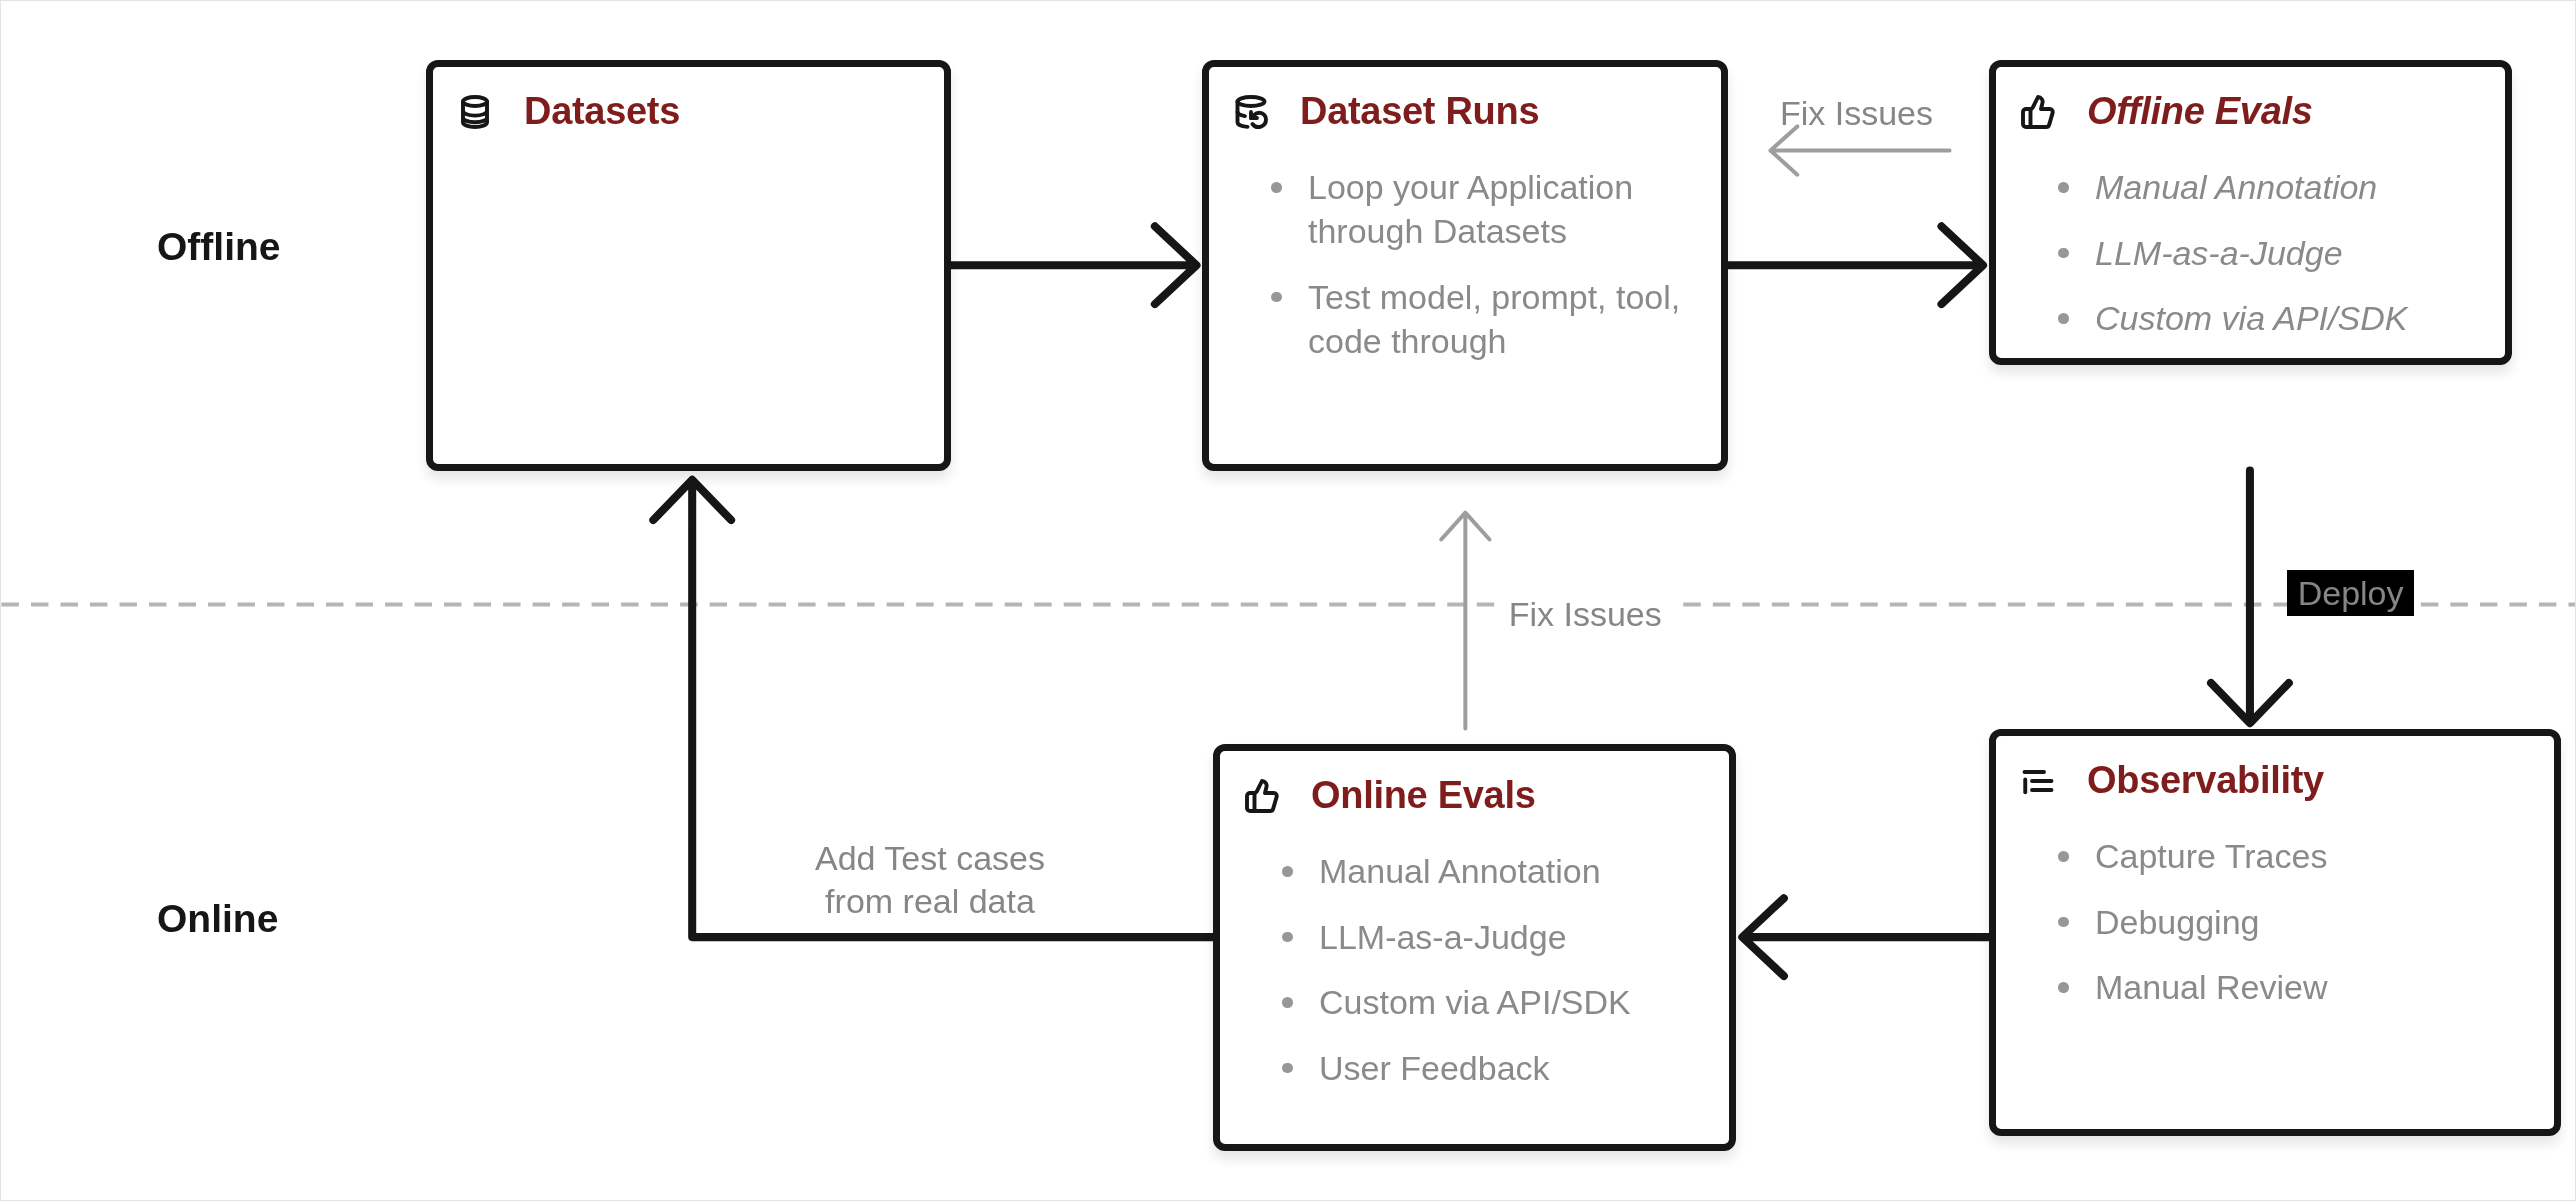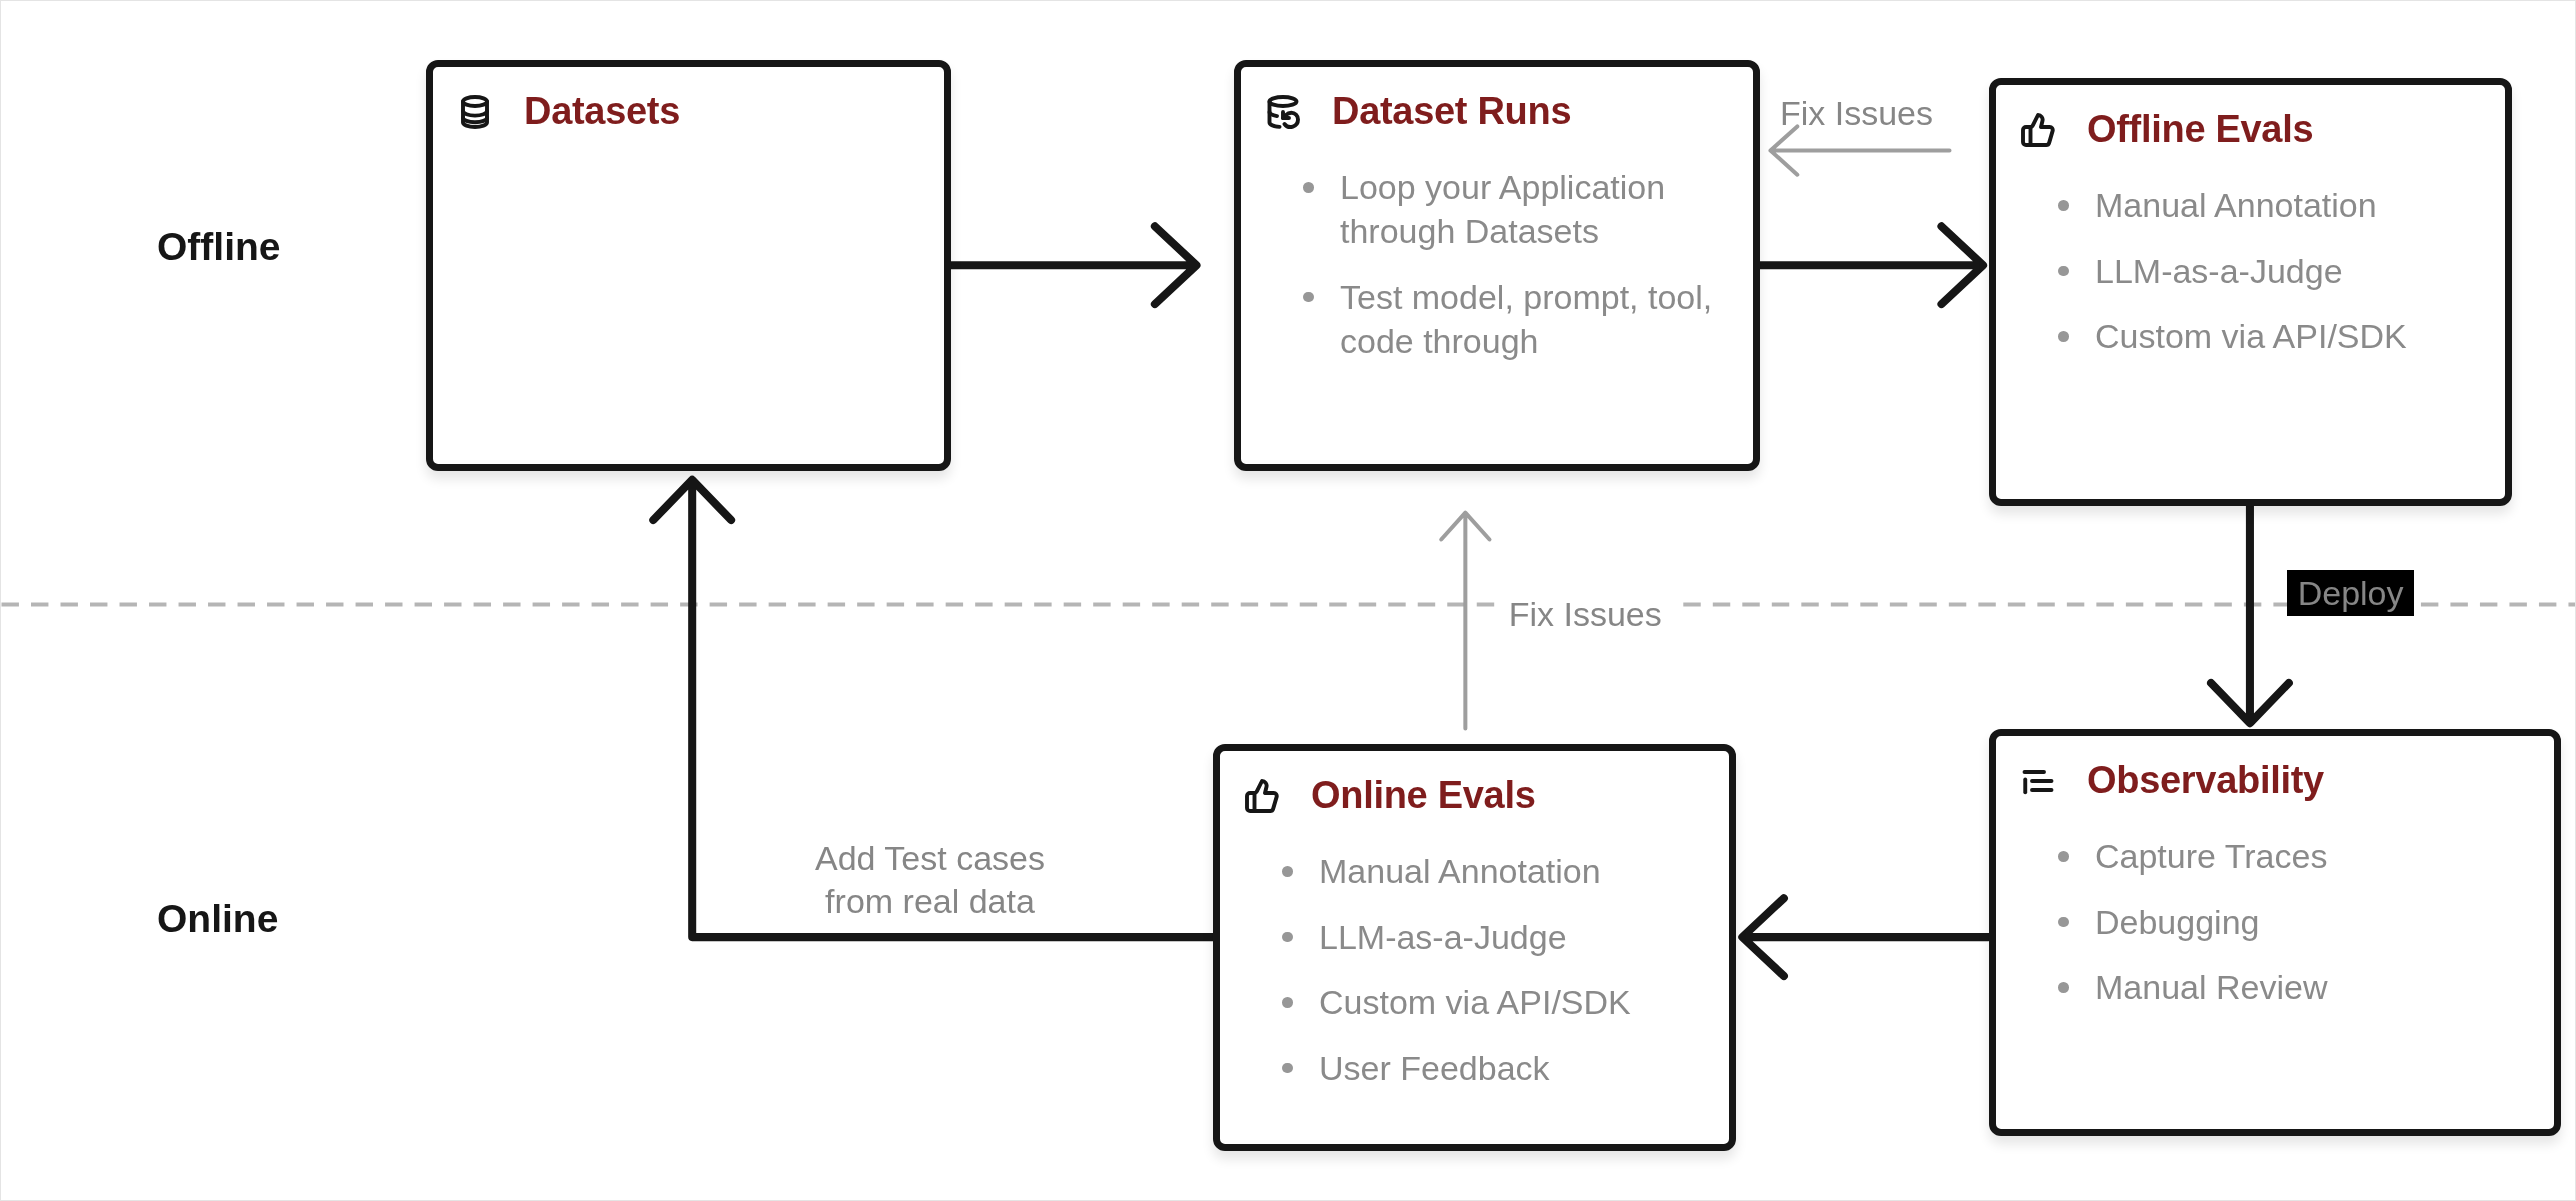--- a/index.html
+++ b/index.html
@@ -15,22 +15,22 @@
     box-shadow:0 8px 12px rgba(0,0,0,0.10);
     padding:23px 24px;box-sizing:border-box;
   }
   .card-head{display:flex;align-items:center;gap:31px;height:43px;}
   .card-icon svg{width:36px;height:36px;display:block;stroke:#161616;stroke-width:2.6;fill:none;stroke-linecap:round;stroke-linejoin:round;}
   .card-title{font-size:38px;font-weight:700;color:#7f1d1d;letter-spacing:-0.3px;white-space:nowrap;}
   .card-list{list-style:none;margin:32px 0 0 0;padding:0;}
   .card-list li{position:relative;padding-left:75px;font-size:34px;line-height:44px;color:#8a8a8a;margin-bottom:21.5px;}
   .card-list li::before{content:"";position:absolute;left:38px;top:17px;width:10.7px;height:10.7px;border-radius:50%;background:#979797;}
   .card-datasets{left:425px;top:59px;width:525px;height:411px;}
-  .card-dataset-runs{left:1233px;top:59px;width:526px;height:411px;}
-  .card-offline-evals{left:1988px;top:77px;width:523px;height:428px;}
+  .card-dataset-runs{left:1201px;top:59px;width:526px;height:411px;}
+  .card-offline-evals{left:1988px;top:59px;width:523px;height:305px;font-style:italic;}
   .card-online-evals{left:1212px;top:731px;width:523px;height:407px;margin-top:12px;}
   .card-observability{left:1988px;top:728px;width:572px;height:407px;}
   .side-label{position:absolute;z-index:3;font-size:39px;font-weight:700;color:#161616;}
   .side-label-offline{left:156px;top:224px;}
   .side-label-online{left:156px;top:896px;}
   .edge-label{position:absolute;z-index:3;font-size:34px;line-height:46px;color:#868686;white-space:nowrap;}
   .edge-label-fix-top{left:1688px;top:89px;width:335px;text-align:center;}
   .edge-label-fix-mid{left:1497px;top:590px;background:#ffffff;padding:0 10.7px;}
   .edge-label-deploy{left:2286px;top:569px;background:#000000;padding:0 10.7px;}
   .edge-label-add-tests{left:721px;top:836px;width:416px;text-align:center;line-height:43px;}

